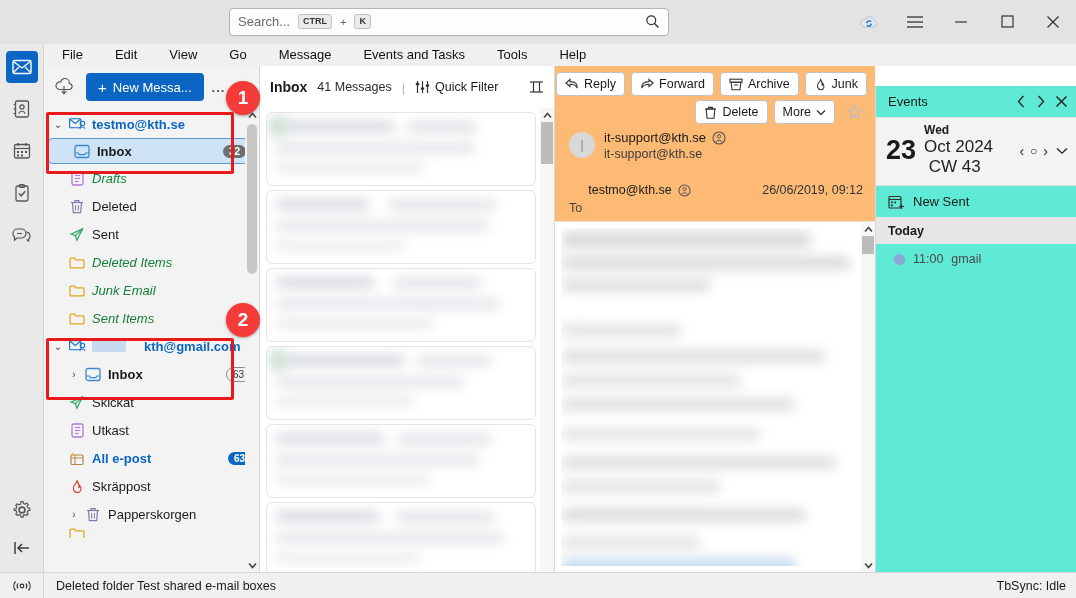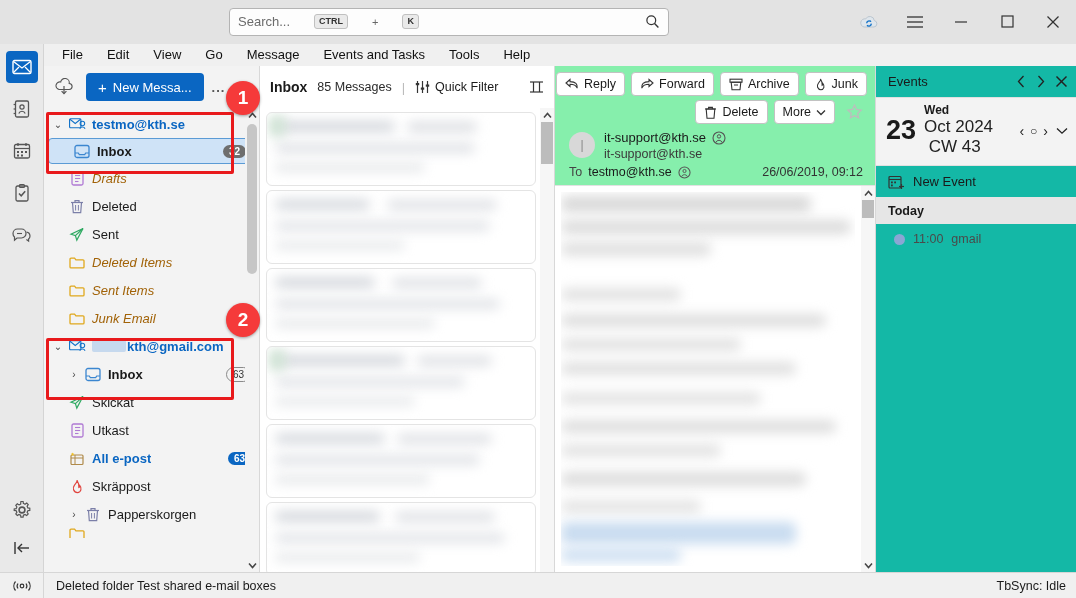--- a/index.html
+++ b/index.html
@@ -14,21 +14,21 @@
   .app { position: relative; width: 1076px; height: 598px; display: flex; flex-direction: column; }
 
   
   .titlebar {
     height: 44px; background: #e3e3e3; display: flex; align-items: center;
     flex: 0 0 44px; position: relative; border-bottom: 1px solid #e3e3e3;
   }
   .tb-spacer { flex: 1; }
   .searchbar {
     width: 440px; height: 28px; background: #fdfdfd; border: 1px solid #b4b4b4;
-    border-radius: 4px; display: flex; align-items: center; padding: 0 8px; gap: 24px;
+    border-radius: 4px; display: flex; align-items: center; padding: 0 8px; gap: 8px;
     margin-left: 8px;
   }
   .search-placeholder { color: #6b6b6b; font-size: 13px; }
   .kbd {
     display: inline-block; background: #eaeaea; border: 1px solid #c0c0c0; border-radius: 3px;
     font-size: 9px; font-weight: bold; padding: 1px 4px; color: #333; line-height: 11px;
   }
   .plus { color: #666; font-size: 11px; }
   .search-icon { margin-left: auto; }
   .win-btns { display: flex; align-items: center; height: 44px; }
@@ -51,21 +51,21 @@
     border-radius: 4px;
   }
   .rail-btn.active { background: #0a66c2; }
   .rail-bottom { margin-top: auto; display:flex; flex-direction: column; align-items:center; gap: 6px; padding-bottom: 8px; }
 
   
   .maincol { flex: 1; display: flex; flex-direction: column; min-width: 0; }
 
   
   .menubar {
-    height: 22px; background: #f0f0f0; display: flex; align-items: center; gap: 8px; padding-left: 10px;
+    height: 22px; background: #f0f0f0; display: flex; align-items: center; gap: 16px; padding-left: 10px;
     flex: 0 0 22px;
   }
   .menu-item { padding: 0 8px; font-size: 13px; color: #111; line-height: 22px; }
 
   
   .panes { flex: 1; display: flex; min-height: 0; background:#fff; }
 
   
   .folderpane {
     width: 216px; flex: 0 0 216px; background: #f3f3f3; display: flex; flex-direction: column;
@@ -80,21 +80,21 @@
   .folderlist { flex: 1; overflow: hidden; position: relative; padding-top: 2px; }
   .frow {
     height: 28px; display: flex; align-items: center; font-size: 13px; padding-right: 8px;
     position: relative;
   }
   .twisty { width: 16px; text-align: center; color: #4a4a4a; font-size: 10px; flex: 0 0 16px; }
   .ficon { width: 22px; display: flex; align-items: center; justify-content: center; flex: 0 0 22px; }
   .flabel { margin-left: 4px; white-space: nowrap; overflow: hidden; text-overflow: ellipsis; }
   .flabel.account { color: #0a66c2; font-weight: bold; }
   .flabel.bold { font-weight: bold; }
-  .flabel.dim { color: #a16207; font-style: italic; }
+  .flabel.dim { color: #15803d; font-style: italic; }
   .flabel.blue { color: #0a66c2; font-weight: bold; }
   .badge {
     margin-left: auto; background: #6e6e6e; color: #fff; border-radius: 9px; font-size: 10px;
     font-weight: bold; padding: 1px 6px; min-width: 22px; text-align: center;
   }
   .badge.outline { background: transparent; color: #333; border: 1px solid #8a8a8a; font-weight: normal;}
   .badge.blue { background: #0a66c2; }
   .frow.selected { background: #cfe3f7; border: 1px solid #5b9bd5; border-radius: 4px; margin: 0 4px; height: 26px; }
   .redact { display:inline-block; background:#c6d9ee; border-radius:2px; height:12px; vertical-align:middle; }
 
@@ -117,40 +117,40 @@
   .list-body { flex: 1; position: relative; overflow: hidden; background: #fff; }
   .mrow {
     height: 74px; margin: 4px 18px 4px 6px; border: 1px solid #e4e4e4; border-radius: 6px;
     background: #fff; position: relative; overflow: hidden;
   }
   .blurline { position: absolute; border-radius: 6px; filter: blur(6px); }
 
   .lscroll { position: absolute; right: 0; top: 42px; bottom: 0; width: 14px; background: #f6f6f6; display:flex; flex-direction:column; align-items:center;}
 
   
-  .readpane { flex: 1; display: flex; flex-direction: column; min-width: 0; background: #86efac; position: relative; }
+  .readpane { flex: 1; display: flex; flex-direction: column; min-width: 0; background: #fdba74; position: relative; }
   .read-toolbar { padding: 6px 8px 0 0; display: flex; flex-direction: column; align-items: flex-end; gap: 4px; }
   .btnrow { display: flex; gap: 6px; }
   .tbtn {
     border: 1px solid #c2c2c2; border-radius: 4px; background: #fff; height: 24px;
     display: flex; align-items: center; gap: 5px; padding: 0 8px; font-size: 12.5px; color: #1a1a1a;
   }
   .star { width: 26px; height: 24px; display:flex; align-items:center; justify-content:center; }
   .sender-block { display: flex; align-items: flex-start; gap: 9px; padding: 6px 10px 2px 14px; }
   .avatar { width: 26px; height: 26px; border-radius: 50%; background: #d8d8d8; display:flex; align-items:center; justify-content:center; color:#888; font-size:12px; margin-top: 2px;}
   .sname { font-size: 13px; color: #1a1a1a; display:flex; align-items:center; gap:6px; }
   .semail { font-size: 12.5px; color: #3a3a3a; margin-top: 2px; }
   .torow { display: flex; align-items: center; gap: 6px; padding: 2px 12px 6px 14px; font-size: 12.5px; }
-  .to-label { color: #444; }
+  .to-label { color: #444; margin-top: 36px; }
   .date { margin-left: auto; color: #333; font-size: 12.5px; }
   .read-body { flex: 1; position: relative; overflow: hidden; border-top: 1px solid #e2e2e2; background:#fff;}
   .rscroll { position: absolute; right: 0; top: 0; bottom: 0; width: 14px; background: #f6f6f6; display:flex; flex-direction:column; align-items:center;}
 
   
-  .eventspane { width: 201px; flex: 0 0 201px; background: #14b8a6; border-left: 1px solid #d8d8d8; display:flex; flex-direction: column;}
+  .eventspane { width: 201px; flex: 0 0 201px; background: #5eead4; border-left: 1px solid #d8d8d8; display:flex; flex-direction: column; margin-top: 20px;}
   .ev-header { height: 32px; display:flex; align-items:center; padding: 0 8px 0 12px; gap: 2px; border-bottom: 1px solid #e0e0e0;}
   .ev-title { font-size: 13px; }
   .ev-nav { margin-left: auto; display:flex; align-items:center; gap: 10px; color:#222; }
   .ev-date {
     display:flex; align-items:center; gap: 8px; padding: 6px 8px 8px 10px; background:#f3f3f3;
     border-bottom: 1px solid #e0e0e0;
   }
   .ev-daynum { font-size: 27px; font-weight: bold; line-height: 1; }
   .ev-dwrap { display:flex; flex-direction:column; }
   .ev-dow { font-size: 12px; font-weight: bold; line-height: 1.1; }
@@ -400,44 +400,44 @@
               </span>
               <span class="flabel dim">Deleted Items</span>
             </div>
 
             <div class="frow" style="padding-left:22px;">
               <span class="ficon">
                 <svg width="16" height="13" viewBox="0 0 16 13">
                     <path d="M1 3.2a1 1 0 0 1 1-1h3.6l1.3 1.6H14a1 1 0 0 1 1 1v6.1a1 1 0 0 1-1 1H2a1 1 0 0 1-1-1z" fill="none" stroke="#e0a81c" stroke-width="1.3"></path>
                   </svg>
               </span>
-              <span class="flabel dim">Sent Items</span>
+              <span class="flabel dim">Junk Email</span>
             </div>
 
             <div class="frow" style="padding-left:22px;">
               <span class="ficon">
                 <svg width="16" height="13" viewBox="0 0 16 13">
                     <path d="M1 3.2a1 1 0 0 1 1-1h3.6l1.3 1.6H14a1 1 0 0 1 1 1v6.1a1 1 0 0 1-1 1H2a1 1 0 0 1-1-1z" fill="none" stroke="#e0a81c" stroke-width="1.3"></path>
                   </svg>
               </span>
-              <span class="flabel dim">Junk Email</span>
+              <span class="flabel dim">Sent Items</span>
             </div>
 
             <div class="frow" style="padding-left:6px;">
               <span class="twisty">⌄</span>
               <span class="ficon">
                 <svg width="17" height="14" viewBox="0 0 18 14">
                     <rect x="0.6" y="1.5" width="12" height="9.5" rx="1" fill="none" stroke="#1473c8" stroke-width="1.2"></rect>
                     <path d="M1 2L6.6 6.5 12.2 2" fill="none" stroke="#1473c8" stroke-width="1.1"></path>
                     <circle cx="14.2" cy="6.5" r="2.4" fill="none" stroke="#1473c8" stroke-width="1.1"></circle>
                     <path d="M11.4 12a3 3 0 0 1 5.6 0" fill="none" stroke="#1473c8" stroke-width="1.1"></path>
                   </svg>
               </span>
               <span class="redact" style="width:34px;margin-left:4px;"></span>
-              <span class="flabel account" style="margin-left:1px;">kth@gmail.com</span>
+              <span class="flabel account" style="margin-left:18px;">kth@gmail.com</span>
             </div>
 
             <div class="frow" style="padding-left:6px;">
               <span class="twisty" style="margin-left:16px;">›</span>
               <span class="ficon">
                 <svg width="16" height="15" viewBox="0 0 16 15">
                     <rect x="1" y="1.5" width="14" height="12" rx="2" fill="none" stroke="#3b86d0" stroke-width="1.3"></rect>
                     <path d="M1 9h3.3l1 1.6h5.4l1-1.6H15" fill="none" stroke="#3b86d0" stroke-width="1.2"></path>
                   </svg>
               </span>
@@ -526,21 +526,21 @@
               <svg width="9" height="7" viewBox="0 0 9 7">
                   <path d="M1 1.5L4.5 5.5 8 1.5" fill="none" stroke="#444" stroke-width="1.5"></path>
                 </svg>
             </div>
           </div>
         </div>
 
         <div class="listpane">
           <div class="list-header">
             <span class="lh-title">Inbox</span>
-            <span class="lh-count">85 Messages</span>
+            <span class="lh-count">41 Messages</span>
             <span class="lh-sep">|</span>
             <span class="lh-qf">
               <span>
                 <svg width="15" height="14" viewBox="0 0 15 14">
                     <line x1="2.5" y1="1" x2="2.5" y2="13" stroke="#333" stroke-width="1.2"></line>
                     <line x1="7.5" y1="1" x2="7.5" y2="13" stroke="#333" stroke-width="1.2"></line>
                     <line x1="12.5" y1="1" x2="12.5" y2="13" stroke="#333" stroke-width="1.2"></line>
                     <rect x="0.8" y="3" width="3.4" height="2.2" fill="#333"></rect>
                     <rect x="5.8" y="7.5" width="3.4" height="2.2" fill="#333"></rect>
                     <rect x="10.8" y="4.5" width="3.4" height="2.2" fill="#333"></rect>
@@ -792,21 +792,21 @@
               <svg width="17" height="16" viewBox="0 0 17 16">
                   <rect x="1" y="2.5" width="12" height="11.5" rx="1" fill="none" stroke="#333" stroke-width="1.2"></rect>
                   <line x1="1" y1="5.5" x2="13" y2="5.5" stroke="#333" stroke-width="1.1"></line>
                   <rect x="3" y="7.5" width="1.8" height="1.8" fill="#333"></rect>
                   <rect x="6.2" y="7.5" width="1.8" height="1.8" fill="#333"></rect>
                   <rect x="3" y="10.5" width="1.8" height="1.8" fill="#333"></rect>
                   <line x1="13.5" y1="10" x2="13.5" y2="15" stroke="#333" stroke-width="1.2"></line>
                   <line x1="11" y1="12.5" x2="16" y2="12.5" stroke="#333" stroke-width="1.2"></line>
                 </svg>
             </span>
-            <span>New Event</span>
+            <span>New Sent</span>
           </div>
 
           <div class="ev-today">Today</div>
 
           <div class="ev-item">
             <span class="ev-dot"></span>
             <span>11:00</span>
             <span>gmail</span>
           </div>
         </div>

